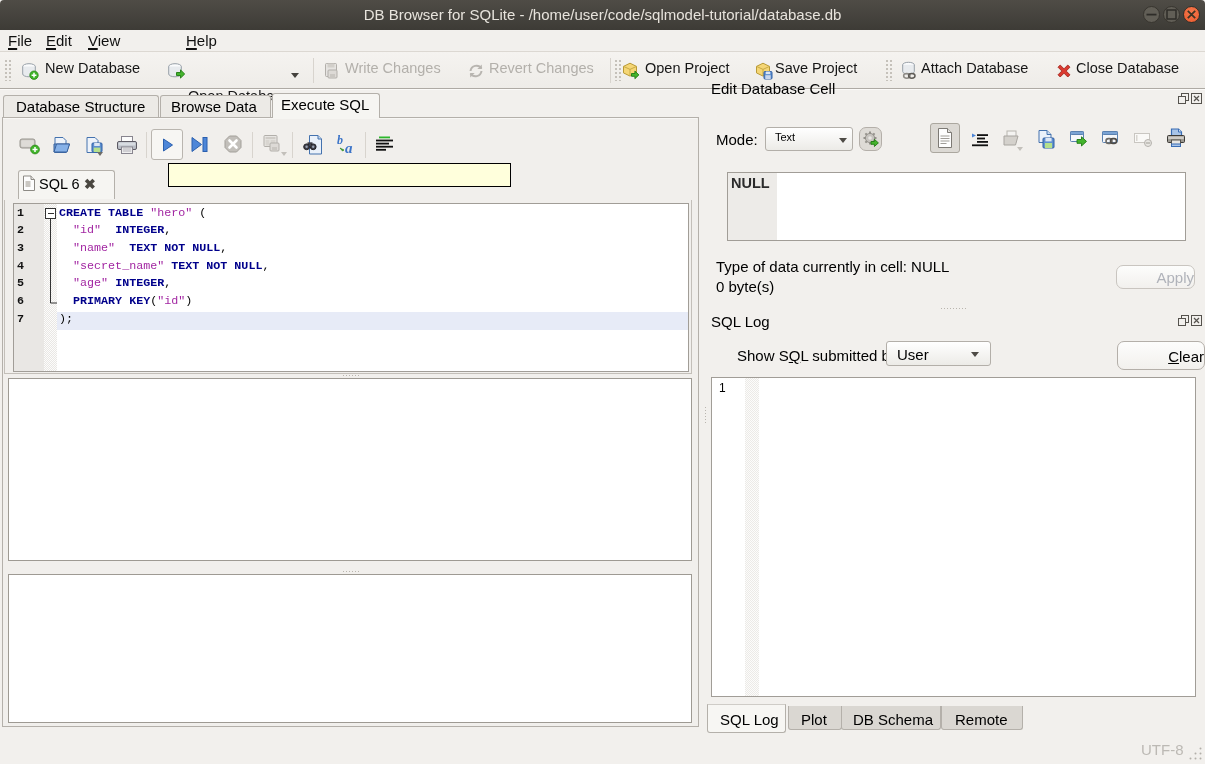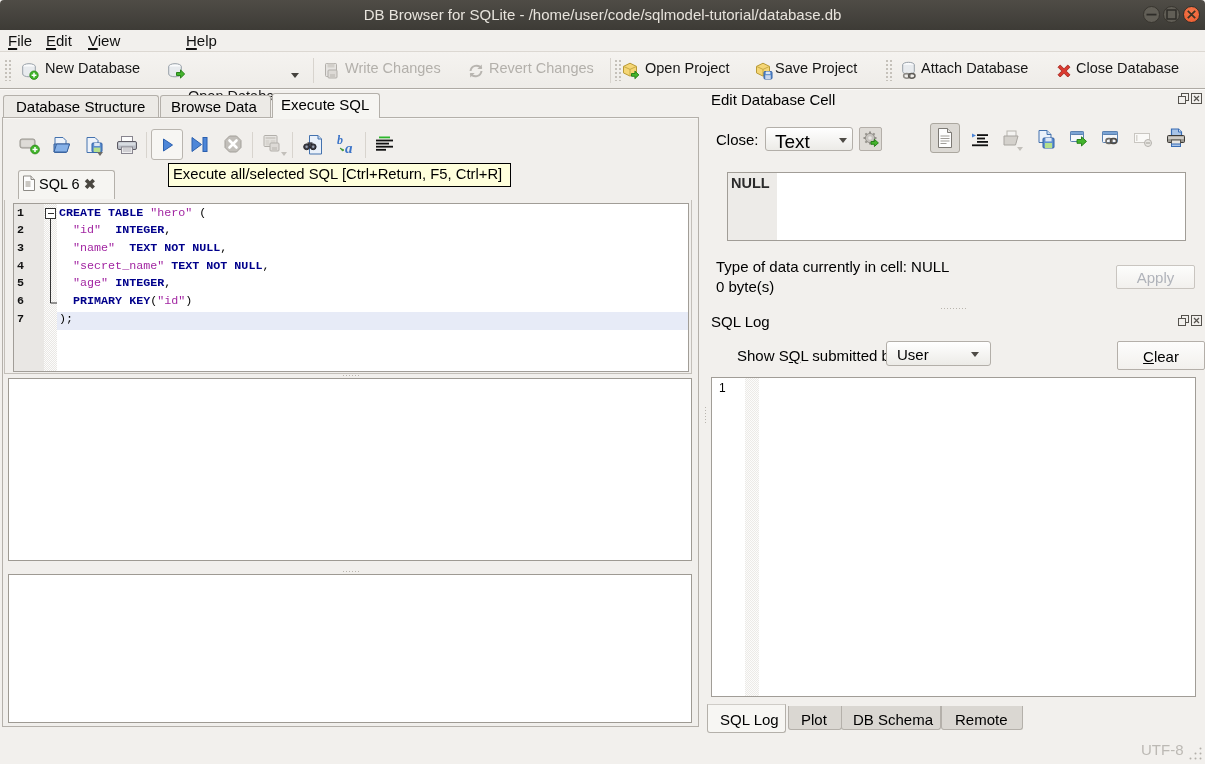--- a/index.html
+++ b/index.html
@@ -30,21 +30,21 @@
   
   
   .pane{box-sizing:border-box;background:#fff;border:1px solid #9e9a93;}
   .dots-h{height:3px;background-image:radial-gradient(circle,#b9b5ae 0.8px,transparent 1px);background-size:3px 3px;}
   .dots-v{width:3px;background-image:radial-gradient(circle,#b9b5ae 0.8px,transparent 1px);background-size:3px 3px;}
   .mono{font-family:"Liberation Mono",monospace;}
   .kw{color:#00008b;font-weight:bold;}
   .str{color:#a226a2;}
   .combo{box-sizing:border-box;background:linear-gradient(#ffffff,#ecebe7);border:1px solid #b3afa9;border-radius:3px;}
   .combo .arrow{position:absolute;width:0;height:0;border-left:4px solid transparent;border-right:4px solid transparent;border-top:5px solid #4e4b46;}
-  .btn{box-sizing:border-box;background:linear-gradient(#fdfdfc,#f2f0ed);border:1px solid #b4afa9;border-radius:2px;text-align:center;}
+  .btn{box-sizing:border-box;background:linear-gradient(#fdfdfc,#f2f0ed);border:1px solid #b4afa9;border-radius:7px;text-align:right;}
 </style>
 </head>
 <body>
 <div id="win">
 
   <div id="titlebar" class="abs"></div>
   <div id="title" class="abs">DB Browser for SQLite - /home/user/code/sqlmodel-tutorial/database.db</div>
   <div class="abs winbtn wb-gray" style="left:1143px;"></div>
   <div class="abs winbtn wb-gray" style="left:1163px;"></div>
   <div class="abs winbtn wb-close" style="left:1183px;"></div>
@@ -236,33 +236,32 @@
   </svg>
 
   <div class="dots-h abs" style="left:342px;top:374px;width:18px;"></div>
 
   <div class="pane abs" style="left:8px;top:378px;width:684px;height:183px;"></div>
   <div class="dots-h abs" style="left:342px;top:570px;width:18px;"></div>
 
   <div class="pane abs" style="left:8px;top:574px;width:684px;height:149px;"></div>
 
   <div class="abs" style="left:168px;top:163px;width:343px;height:24px;box-sizing:border-box;background:#ffffdc;border:1px solid #000;z-index:50;"></div>
-  <div class="abs" style="left:173px;top:166px;font-size:14.8px;z-index:51;">Execute all/selected SQL [Ctrl+Return, F5, Ctrl+R]</div>
-
-  <div class="abs" style="left:711px;top:91px;font-size:15px;color:#000;">Edit Database Cell</div>
+
+  <div class="abs" style="left:711px;top:80px;font-size:15px;color:#000;">Edit Database Cell</div>
   <svg class="abs" style="left:1178px;top:93px;" width="24" height="12" viewBox="0 0 24 12">
    <rect x="3.5" y="0.5" width="7" height="7" fill="none" stroke="#55524d"></rect>
    <rect x="0.5" y="3.5" width="7" height="7" fill="#f2f0ed" stroke="#55524d"></rect>
    <rect x="13.5" y="0.5" width="10" height="10" fill="none" stroke="#55524d"></rect>
    <path d="M16 3 l5 5 M21 3 l-5 5" stroke="#55524d" stroke-width="1.2"></path>
   </svg>
 
-  <div class="abs" style="left:716px;top:131px;font-size:15px;">Close:</div>
+  <div class="abs" style="left:716px;top:131px;font-size:15px;">Mode:</div>
   <div class="combo abs" style="left:765px;top:127px;width:88px;height:24px;">
-     <div class="abs" style="left:9px;top:3px;font-size:19px;">Text</div>
+     <div class="abs" style="left:9px;top:3px;font-size:11px;">Text</div>
      <div class="arrow" style="left:73px;top:10px;"></div>
   </div>
   <div class="btn abs" style="left:859px;top:127px;width:23px;height:24px;background:#dedbd6;"></div>
   <svg class="abs" style="left:862px;top:130px;" width="18" height="18" viewBox="0 0 18 18">
 <circle cx="8" cy="8" r="4.6" fill="#c6c3be" stroke="#94918b"></circle>
 <g stroke="#94918b" stroke-width="2">
         <path d="M8 1.5 v2 M8 12.5 v2 M1.5 8 h2 M12.5 8 h2 M3.4 3.4 l1.4 1.4 M11.2 11.2 l1.4 1.4 M12.6 3.4 l-1.4 1.4 M4.8 11.2 l-1.4 1.4"></path>
       </g>
 <circle cx="8" cy="8" r="1.8" fill="#e8e6e2"></circle>
 <path d="M9 11.5 h3.4 v-2.2 l4 3.6 -4 3.6 v-2.2 h-3.4 z" fill="#44b42c" stroke="#1f7a12" stroke-width="0.9"></path>

